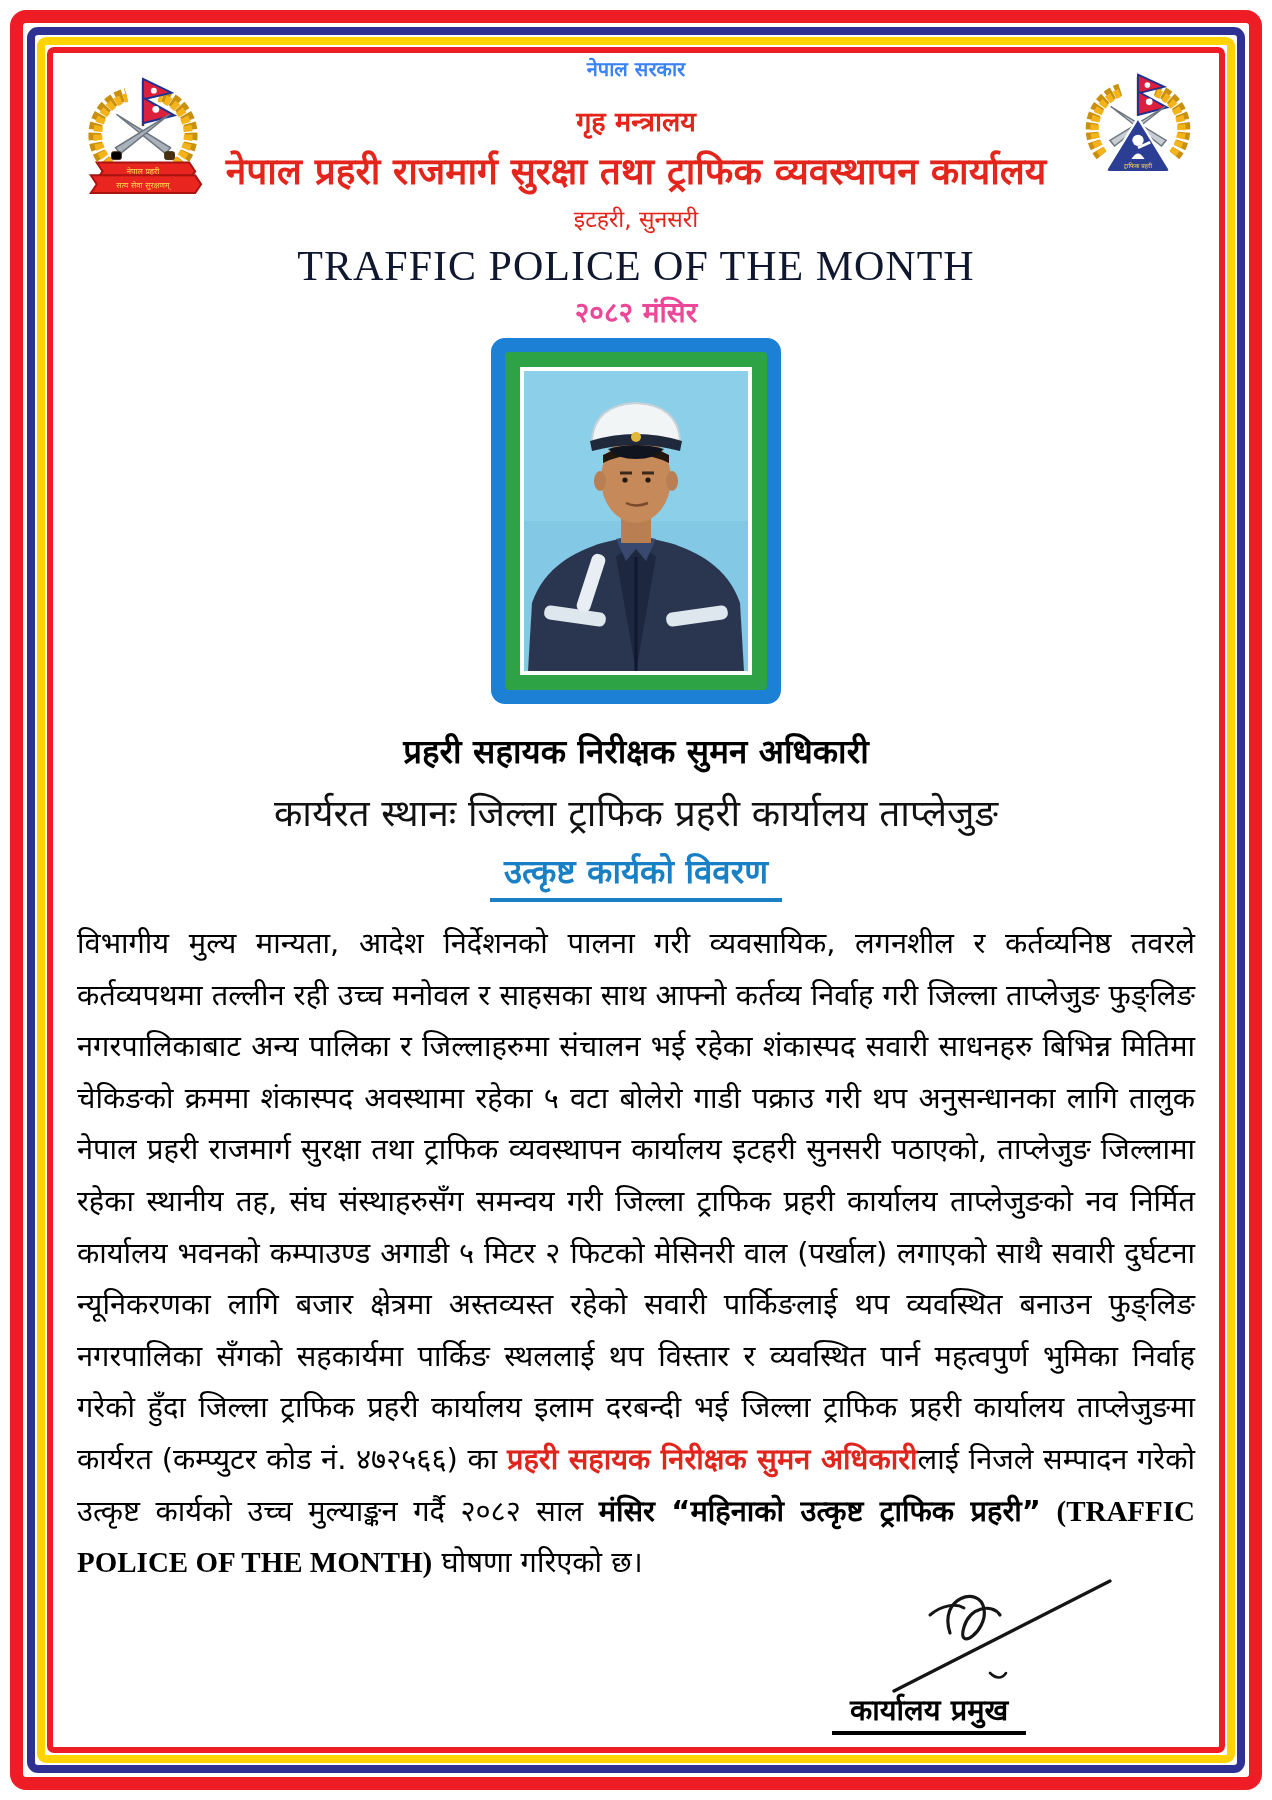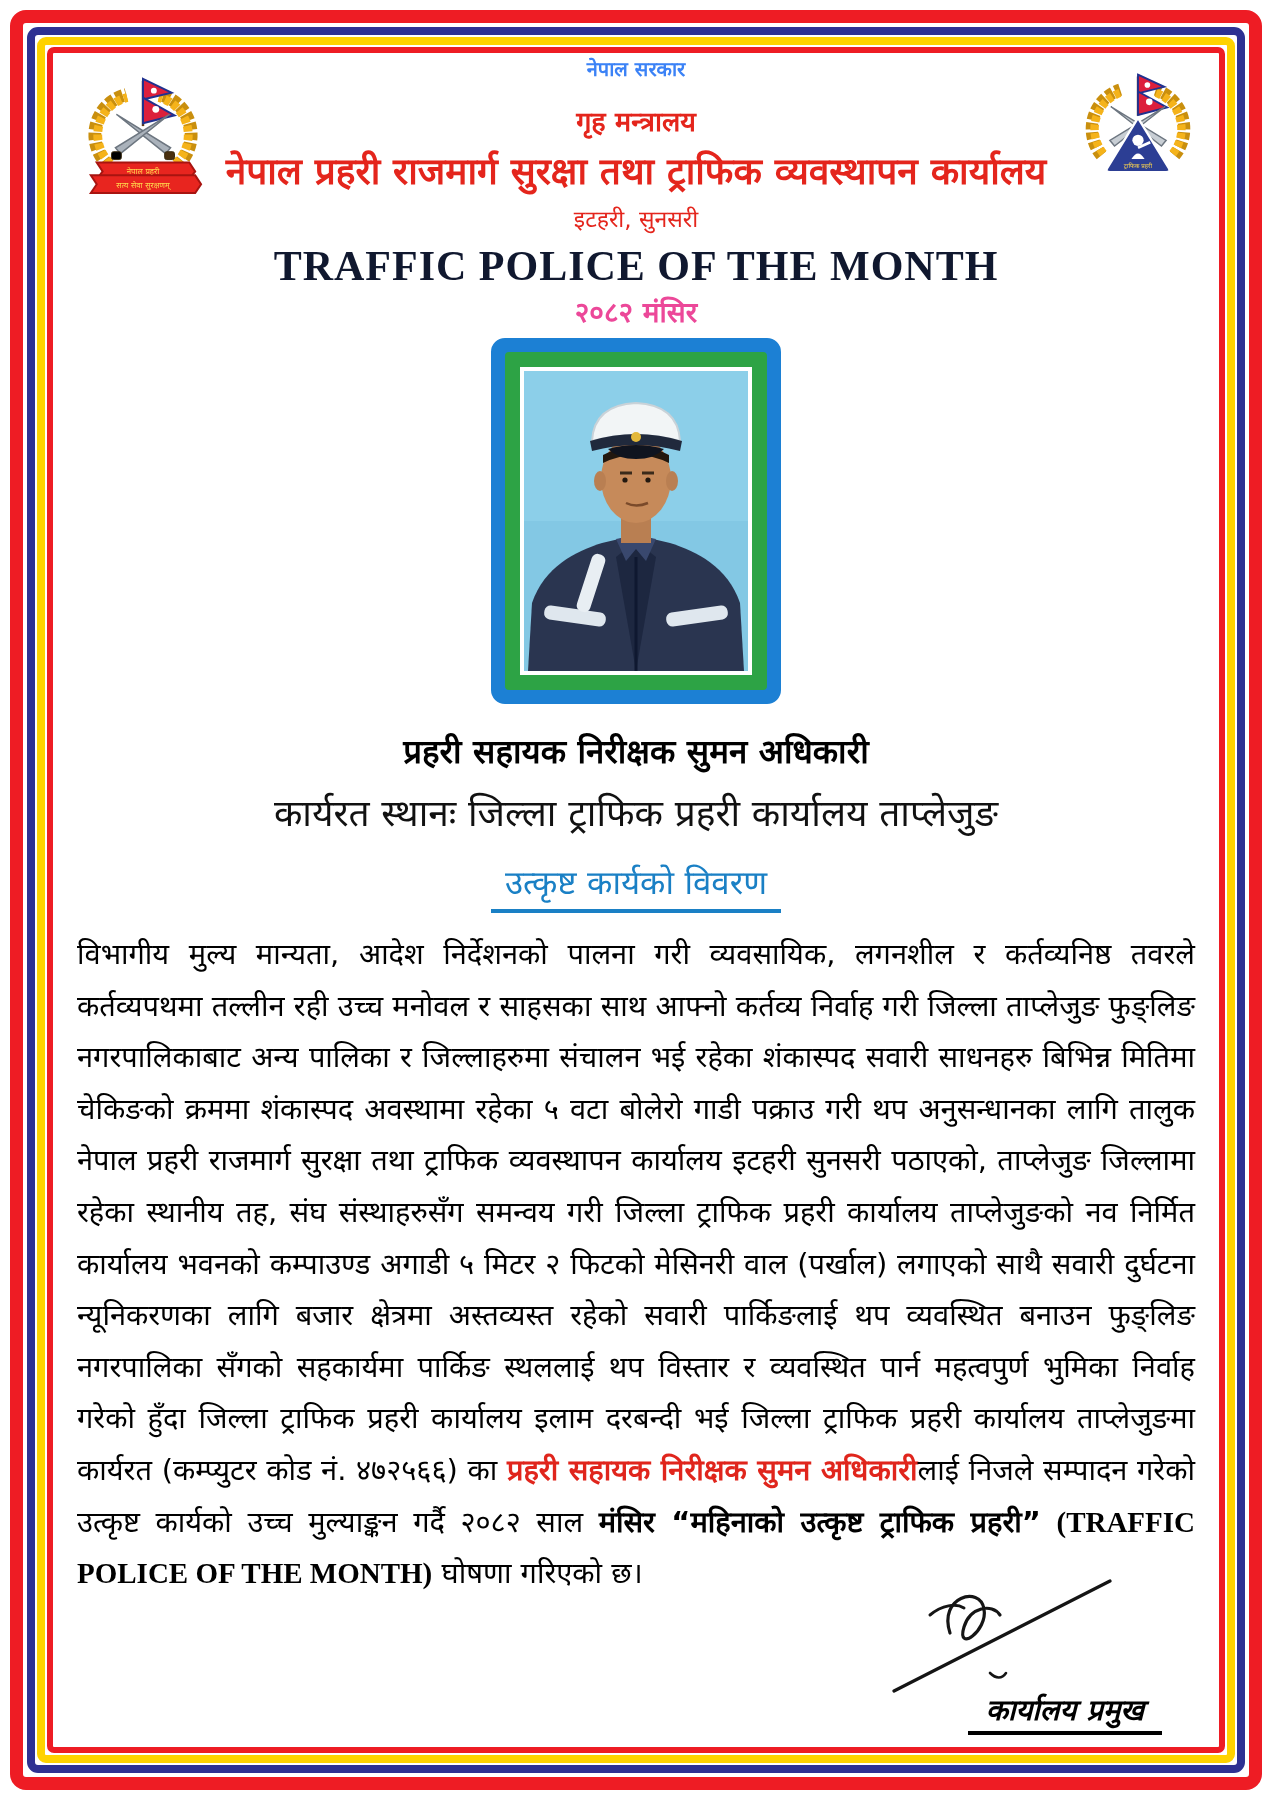--- a/index.html
+++ b/index.html
@@ -23,48 +23,48 @@
   
   .header { position: relative; }
   .logo { position: absolute; top: 14px; }
   .logo-left  { left: 12px; }
   .logo-right { right: 6px; }
 
   .gov-line   { color: #3b82f6; font-size: 20px; font-weight: bold; margin-top: 0; }
   .ministry   { color: #e4251c; font-size: 27px; font-weight: bold; margin-top: 20px; }
   .office     { color: #e4251c; font-size: 37px; font-weight: bold; margin-top: 5px; }
   .loc        { color: #e4251c; font-size: 23px; font-weight: normal; margin-top: 7px; }
-  .award      { color: #10182f; font-size: 42px; font-weight: bold; letter-spacing: 1px;
+  .award      { color: #10182f; font-size: 42px; font-weight: normal; letter-spacing: 1px;
                 font-family: "Liberation Serif", serif; margin-top: 8px; }
   .period     { color: #ec4899; font-size: 28px; font-weight: bold; margin-top: 2px; }
 
   
   .photo-frame { display: inline-block; margin: 8px auto 0; background: #1c80d4;
                  border: 14px solid #1c80d4; border-radius: 14px; }
   .photo-green { border: 15px solid #2da345; border-radius: 4px; }
   .photo-white { border: 4px solid #ffffff; }
   .photo-svg   { display: block; }
 
   .officer-name { color: #000000; font-size: 33px; font-weight: bold; margin-top: 20px; }
   .posting      { color: #111111; font-size: 37px; margin-top: 13px; }
 
   .section-heading-wrap { margin-top: 11px; }
-  .section-heading { display: inline-block; color: #1a80c5; font-size: 33px; font-weight: normal;
-                     border-bottom: 4px solid #1a80c5; padding: 0 14px 5px; margin-top: 11px; }
+  .section-heading { display: inline-block; color: #1a80c5; font-size: 33px; font-weight: bold;
+                     border-bottom: 4px solid #1a80c5; padding: 0 14px 5px; }
 
   
   .body-text { margin: 16px 10px 0; text-align: justify; font-size: 29px;
                line-height: 1.78; color: #000000; }
   .seg-normal    { }
   .seg-red-bold  { color: #e0251c; font-weight: bold; }
   .seg-bold      { font-weight: bold; }
   .seg-bold-latin{ font-weight: bold; font-family: "Liberation Serif", serif; }
 
   
-  .sign-block { position: absolute; right: 55px; bottom: 10px; width: 330px; text-align: right; font-style: italic; }
+  .sign-block { position: absolute; right: 55px; bottom: 10px; width: 330px; text-align: left; }
   .sign-svg   { display: block; margin: 0 auto -6px; }
   .sign-role  { display: inline-block; color: #000; font-size: 29px; font-weight: bold;
                 border-bottom: 4px solid #000; padding: 0 18px 3px; }
   .sign-name  { color: #111; font-size: 27px; margin-top: 9px; }
   .sign-rank  { color: #111; font-size: 27px; margin-top: 8px; }
 </style>
 </head>
 <body>
 
 <div class="page">

